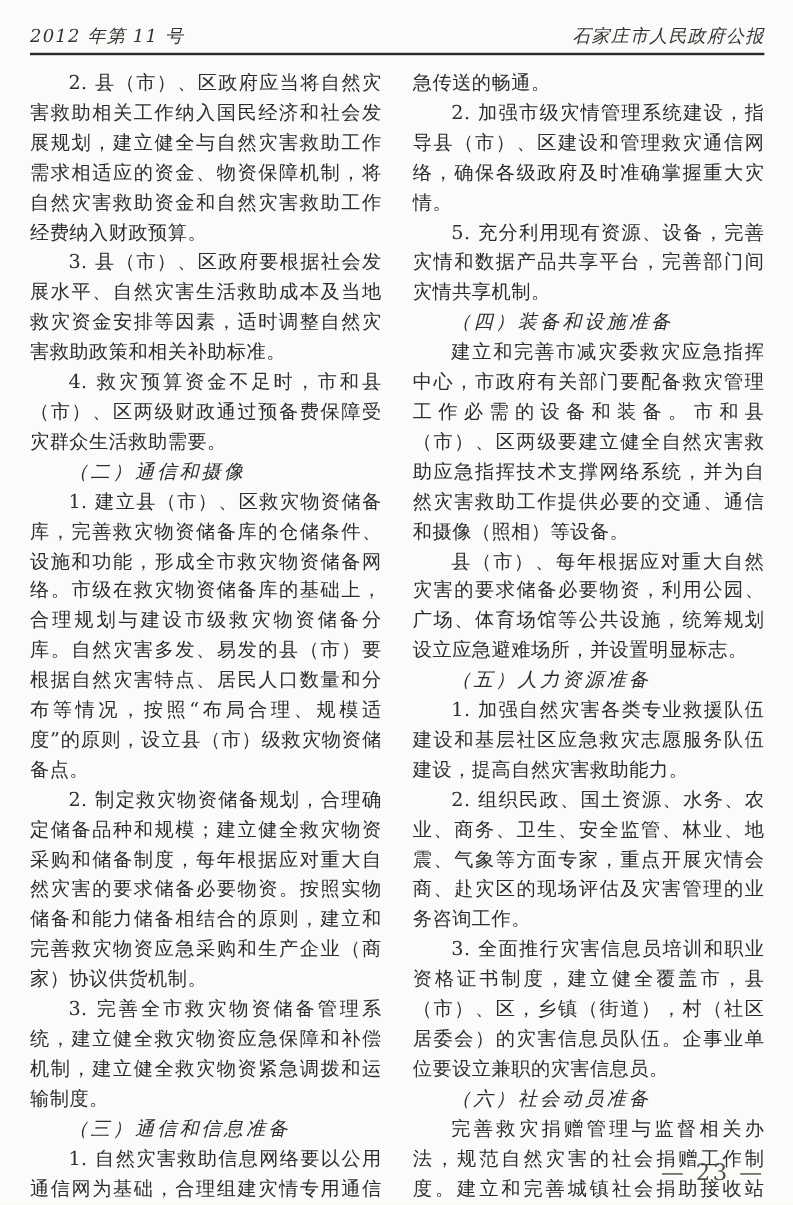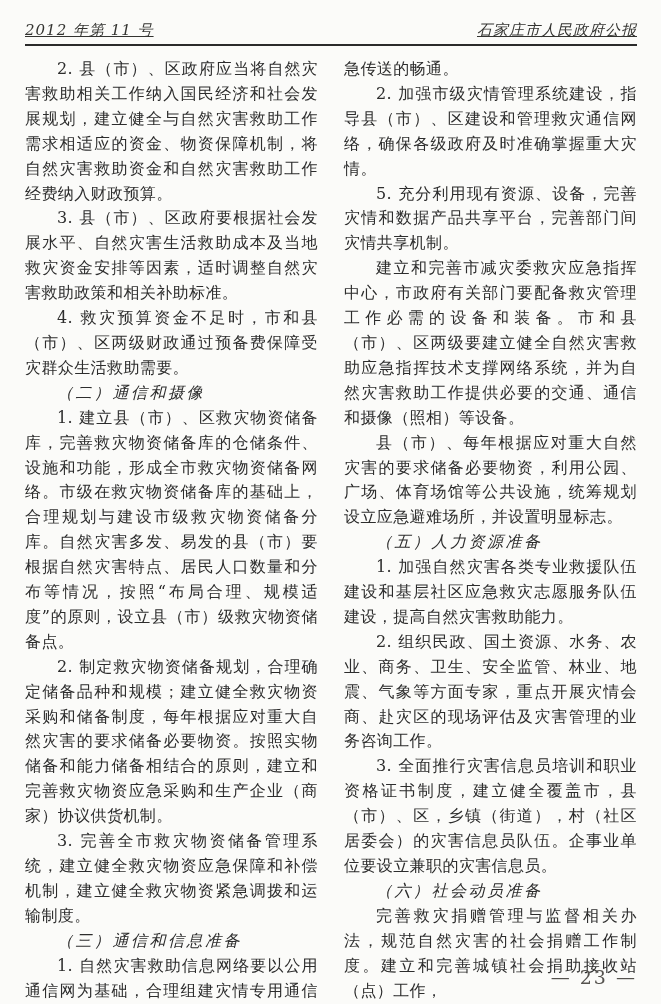--- a/index.html
+++ b/index.html
@@ -32,21 +32,20 @@
     padding-bottom: 4px;
     border-bottom: 2px solid #2b2b2b;
   }
   .header-issue,
   .header-title {
     font-size: 15px;
     font-style: italic;
     letter-spacing: 1px;
     color: #333330;
     white-space: nowrap;
-    text-decoration: underline;
   }
   .columns {
     display: flex;
     gap: 26px;
     margin-top: 11px;
   }
   .col {
     width: 293px;
     flex: 0 0 293px;
   }
@@ -100,20 +99,21 @@
           <p class="para">1. 建立县（市）、区救灾物资储备库，完善救灾物资储备库的仓储条件、设施和功能，形成全市救灾物资储备网络。市级在救灾物资储备库的基础上，合理规划与建设市级救灾物资储备分库。自然灾害多发、易发的县（市）要根据自然灾害特点、居民人口数量和分布等情况，按照“布局合理、规模适度”的原则，设立县（市）级救灾物资储备点。</p>
           <p class="para">2. 制定救灾物资储备规划，合理确定储备品种和规模；建立健全救灾物资采购和储备制度，每年根据应对重大自然灾害的要求储备必要物资。按照实物储备和能力储备相结合的原则，建立和完善救灾物资应急采购和生产企业（商家）协议供货机制。</p>
           <p class="para">3. 完善全市救灾物资储备管理系统，建立健全救灾物资应急保障和补偿机制，建立健全救灾物资紧急调拨和运输制度。</p>
           <p class="heading">（三）通信和信息准备</p>
           <p class="para">1. 自然灾害救助信息网络要以公用通信网为基础，合理组建灾情专用通信网络，通信运营部门要依法保障灾情信息应</p>
         </div>
       <div class="col">
           <p class="para_continued">急传送的畅通。</p>
           <p class="para">2. 加强市级灾情管理系统建设，指导县（市）、区建设和管理救灾通信网络，确保各级政府及时准确掌握重大灾情。</p>
           <p class="para">5. 充分利用现有资源、设备，完善灾情和数据产品共享平台，完善部门间灾情共享机制。</p>
+          <p class="heading">（四）装备和设施准备</p>
           <p class="para">建立和完善市减灾委救灾应急指挥中心，市政府有关部门要配备救灾管理工作必需的设备和装备。市和县（市）、区两级要建立健全自然灾害救助应急指挥技术支撑网络系统，并为自然灾害救助工作提供必要的交通、通信和摄像（照相）等设备。</p>
           <p class="para">县（市）、每年根据应对重大自然灾害的要求储备必要物资，利用公园、广场、体育场馆等公共设施，统筹规划设立应急避难场所，并设置明显标志。</p>
           <p class="heading">（五）人力资源准备</p>
           <p class="para">1. 加强自然灾害各类专业救援队伍建设和基层社区应急救灾志愿服务队伍建设，提高自然灾害救助能力。</p>
           <p class="para">2. 组织民政、国土资源、水务、农业、商务、卫生、安全监管、林业、地震、气象等方面专家，重点开展灾情会商、赴灾区的现场评估及灾害管理的业务咨询工作。</p>
           <p class="para">3. 全面推行灾害信息员培训和职业资格证书制度，建立健全覆盖市，县（市）、区，乡镇（街道），村（社区居委会）的灾害信息员队伍。企事业单位要设立兼职的灾害信息员。</p>
           <p class="heading">（六）社会动员准备</p>
           <p class="para">完善救灾捐赠管理与监督相关办法，规范自然灾害的社会捐赠工作制度。建立和完善城镇社会捐助接收站（点）工作，</p>
         </div>
     </div>

